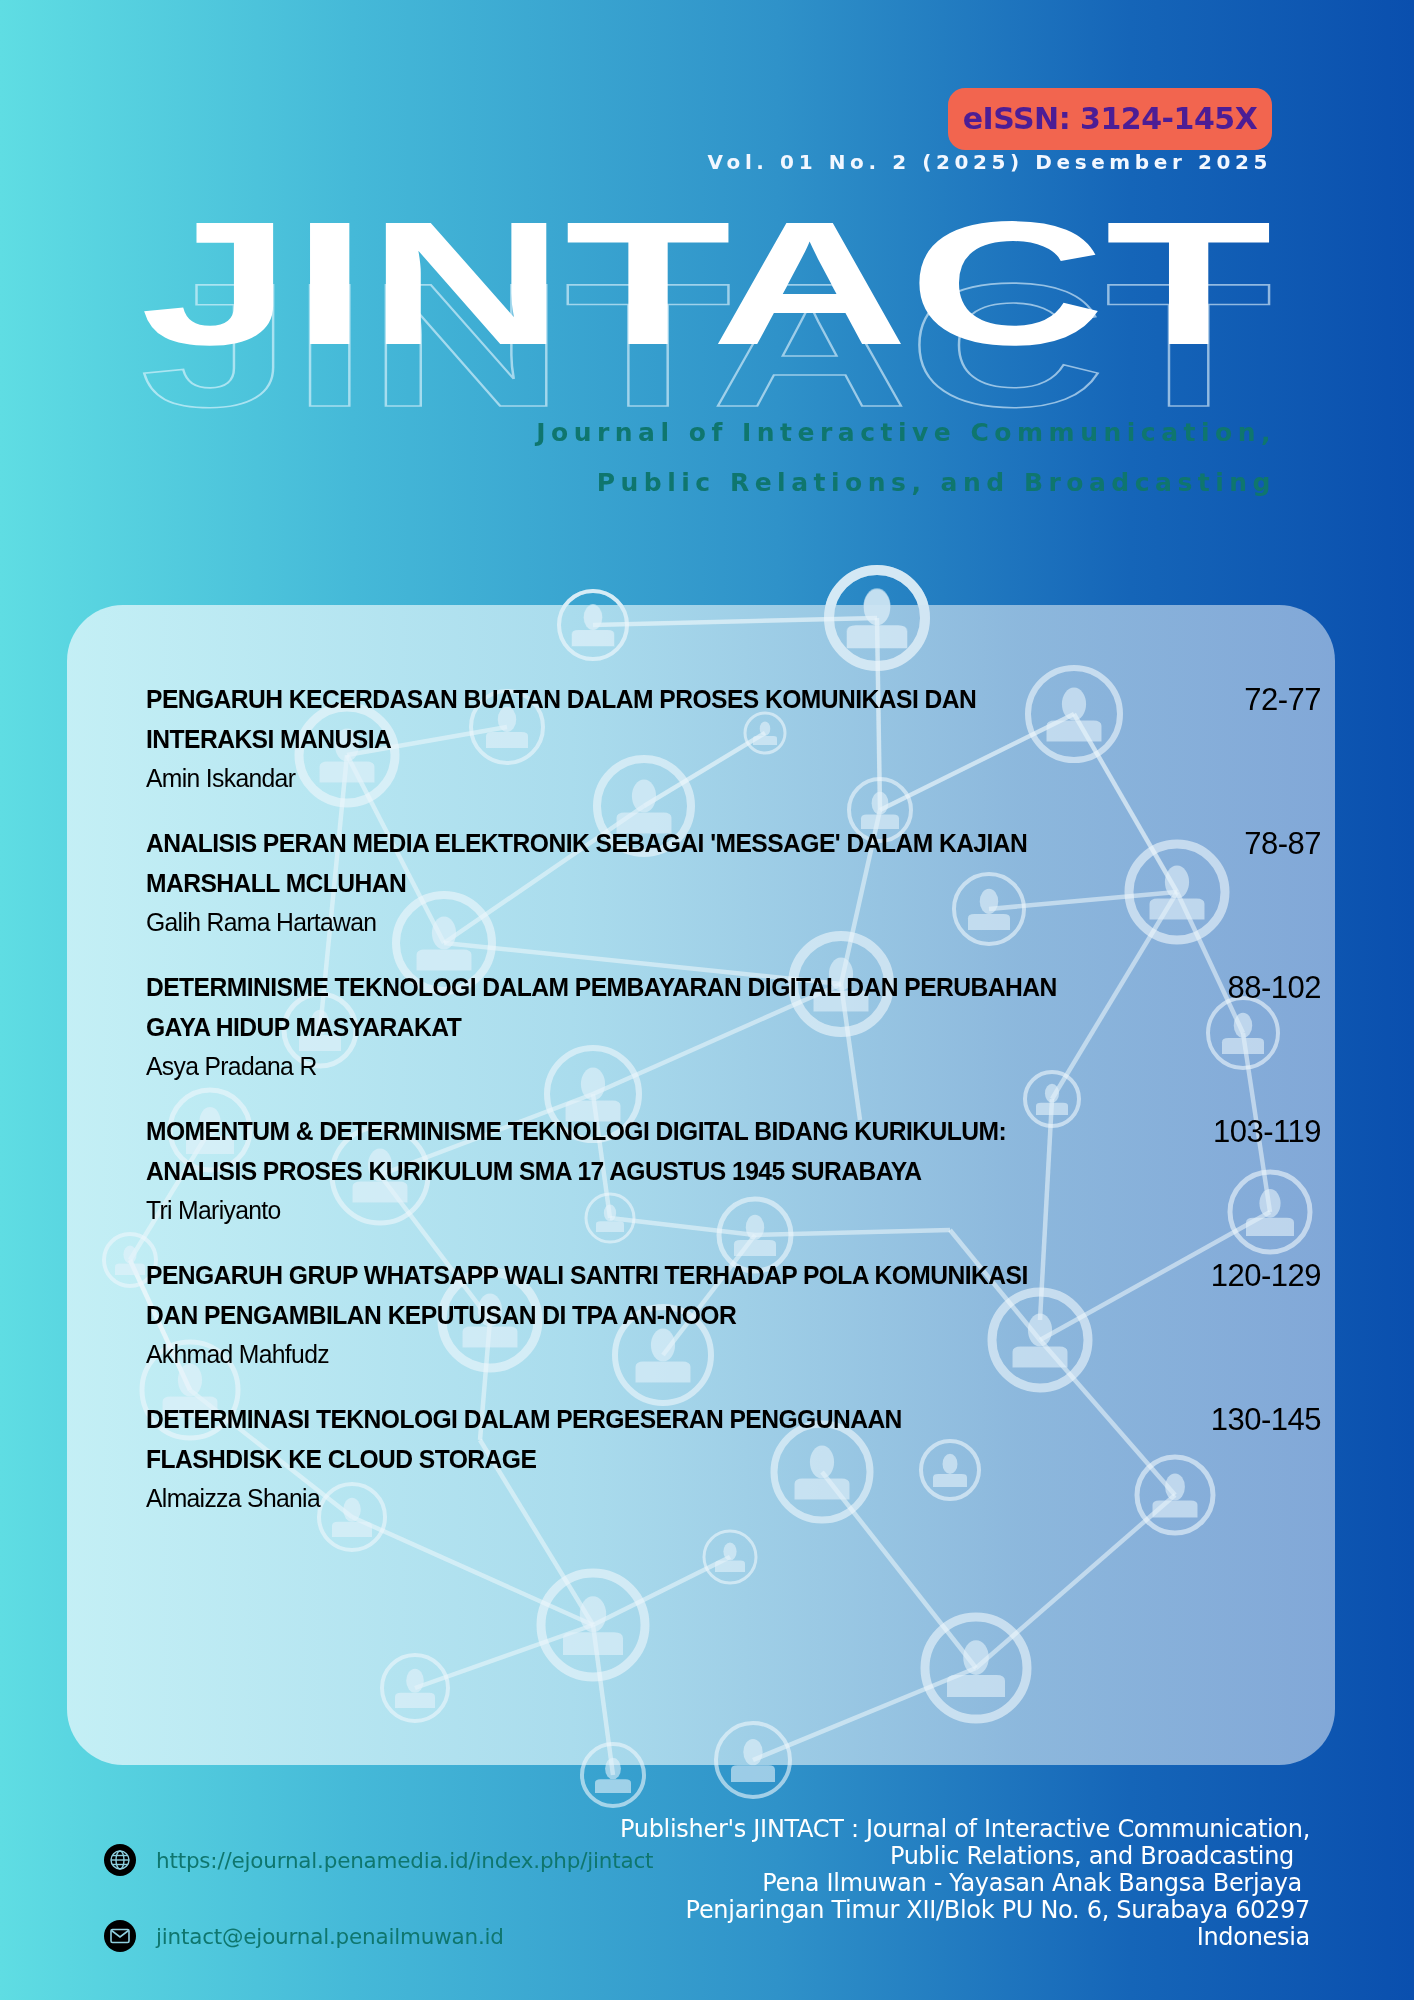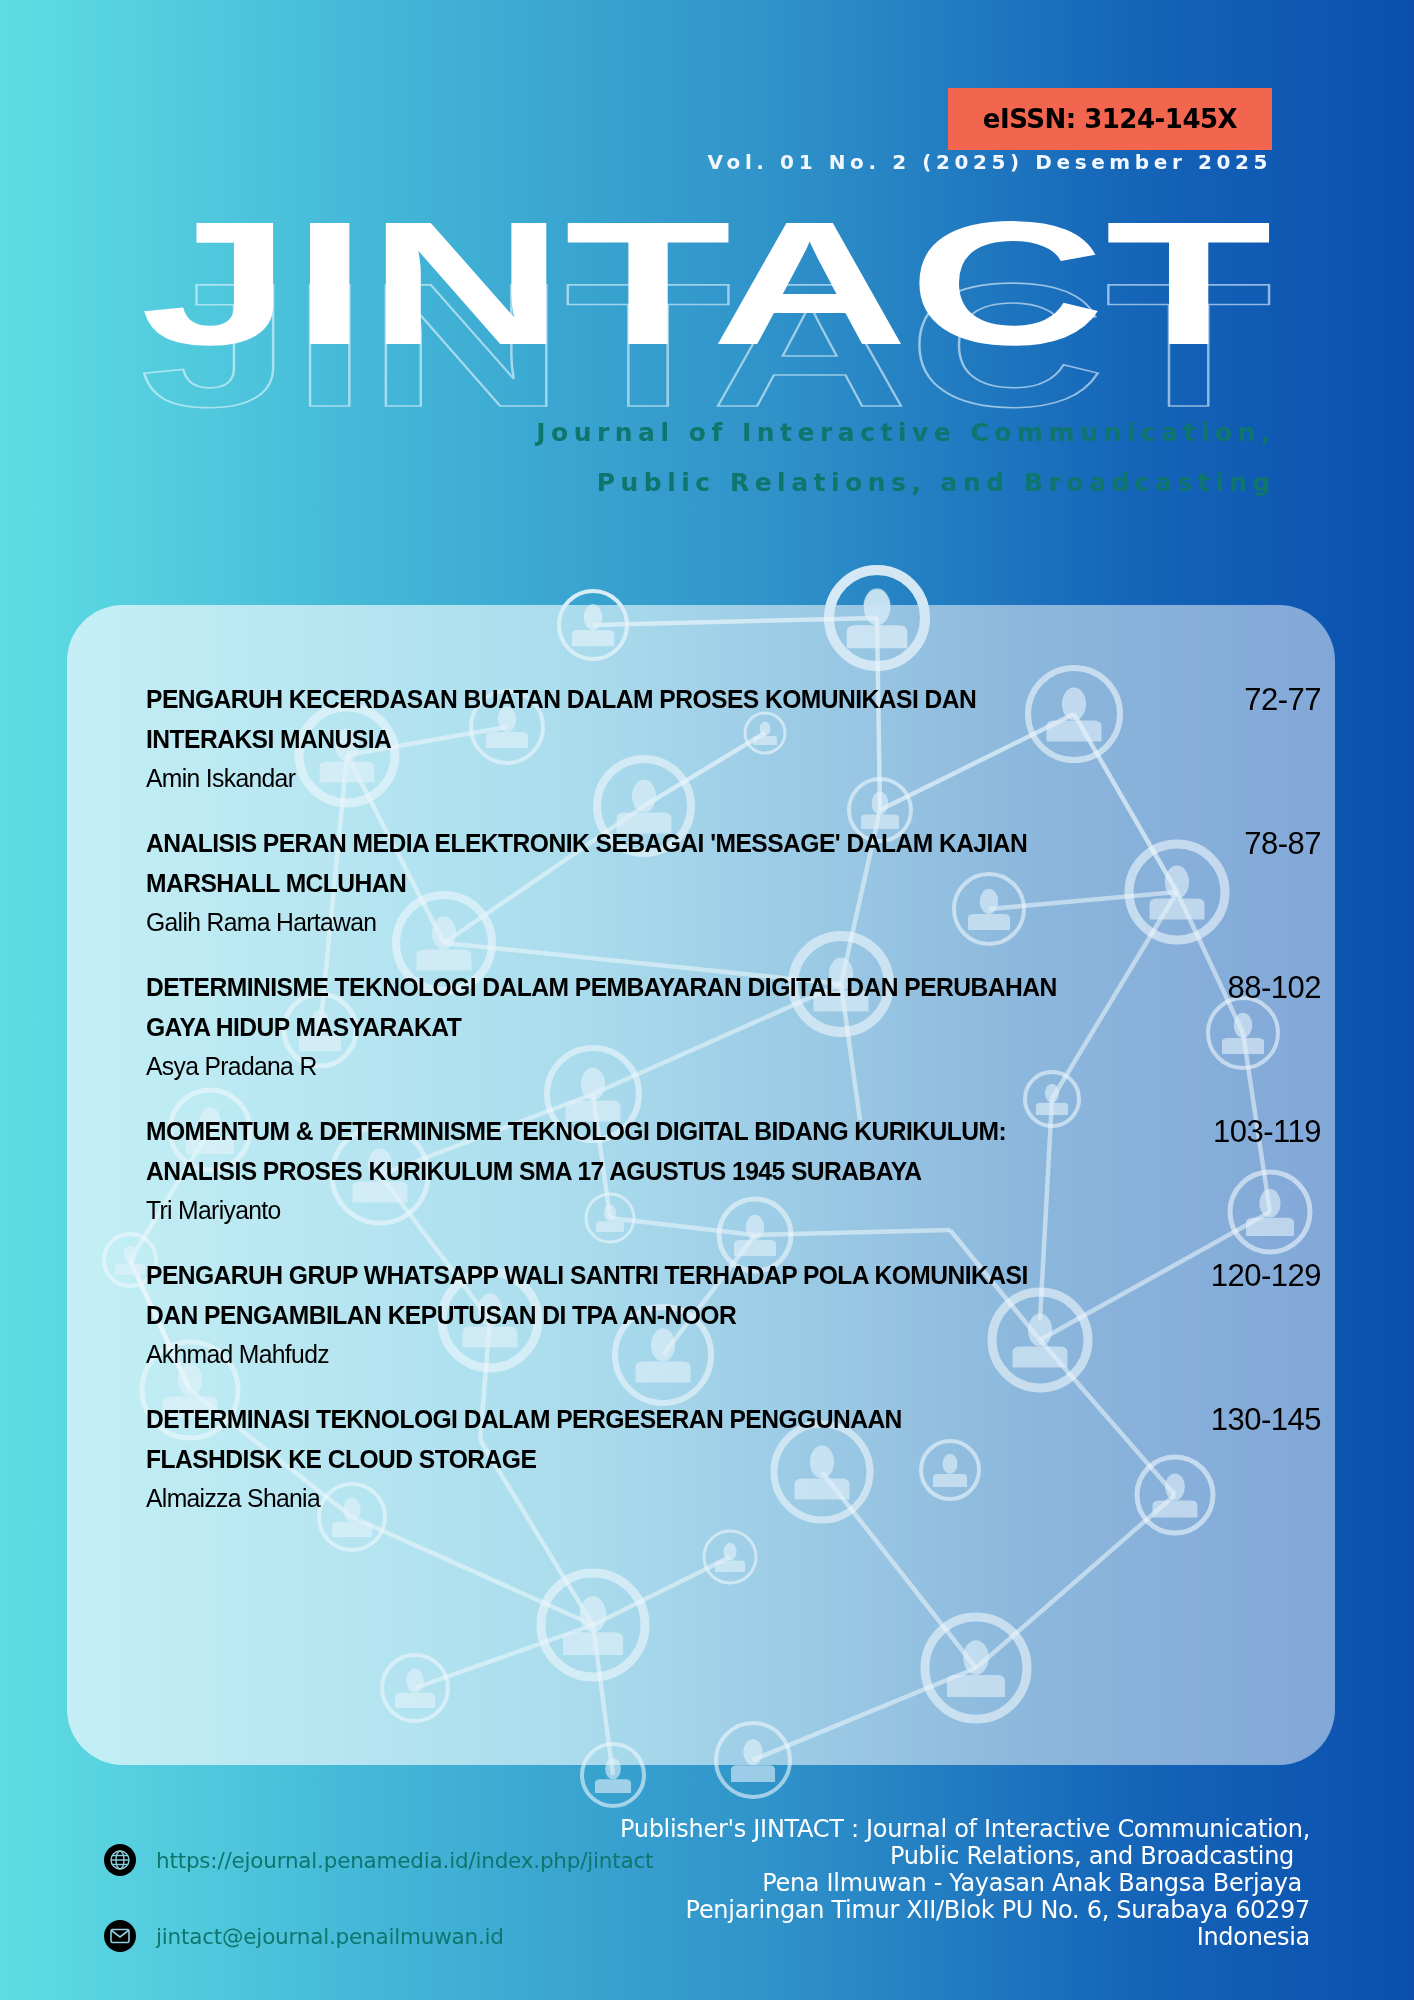--- a/index.html
+++ b/index.html
@@ -1,21 +1,21 @@
 <!DOCTYPE html>
 <html><head>
 <meta charset="utf-8">
 <style>
   html,body{margin:0;padding:0;}
   body{width:1414px;height:2000px;position:relative;overflow:hidden;
     background:linear-gradient(90deg,#5fdde3 0%,#45b9d8 25%,#2f92c9 55%,#1565b8 80%,#0a4fae 100%);
     font-family:"Liberation Sans",sans-serif;}
   .abs{position:absolute;}
-  .issn{left:948px;top:88px;width:324px;height:62px;background:#f2654f;color:#000000;
-    font-family:"DejaVu Sans",sans-serif;font-size:26px;font-weight:bold;line-height:62px;text-align:center;letter-spacing:-0.5px;}
+  .issn{left:948px;top:88px;width:324px;height:62px;background:#f2654f;color:#4c1d95;
+    font-family:"DejaVu Sans",sans-serif;font-size:30px;font-weight:bold;line-height:62px;text-align:center;letter-spacing:-0.5px;border-radius:17px;}
   .vol{right:142px;top:150px;color:#f2f7ff;font-family:"DejaVu Sans",sans-serif;font-size:20px;font-weight:bold;letter-spacing:4.6px;white-space:nowrap;}
   .brand{left:130px;top:178px;width:1150px;height:340px;}
   .sub{right:138px;color:#0f766e;font-family:"DejaVu Sans",sans-serif;font-size:25px;font-weight:bold;letter-spacing:5.5px;white-space:nowrap;}
   .network{left:0;top:0;width:1414px;height:2000px;}
   .panel{left:67px;top:605px;width:1268px;height:1160px;border-radius:56px;
     background:linear-gradient(90deg,rgba(200,240,246,0.96) 0%,rgba(182,226,240,0.9) 40%,rgba(160,196,226,0.85) 75%,rgba(150,182,222,0.85) 100%);}
   .network-top{left:0;top:0;width:1414px;height:2000px;pointer-events:none;}
   .articles{left:120px;top:680px;width:1175px;margin-left:26px;}
   .article{position:relative;height:144px;}
   .a-title{font-size:26.5px;font-weight:bold;color:#000;line-height:39.5px;width:1060px;letter-spacing:-0.6px;transform:scaleX(0.93);transform-origin:left;white-space:nowrap;}

